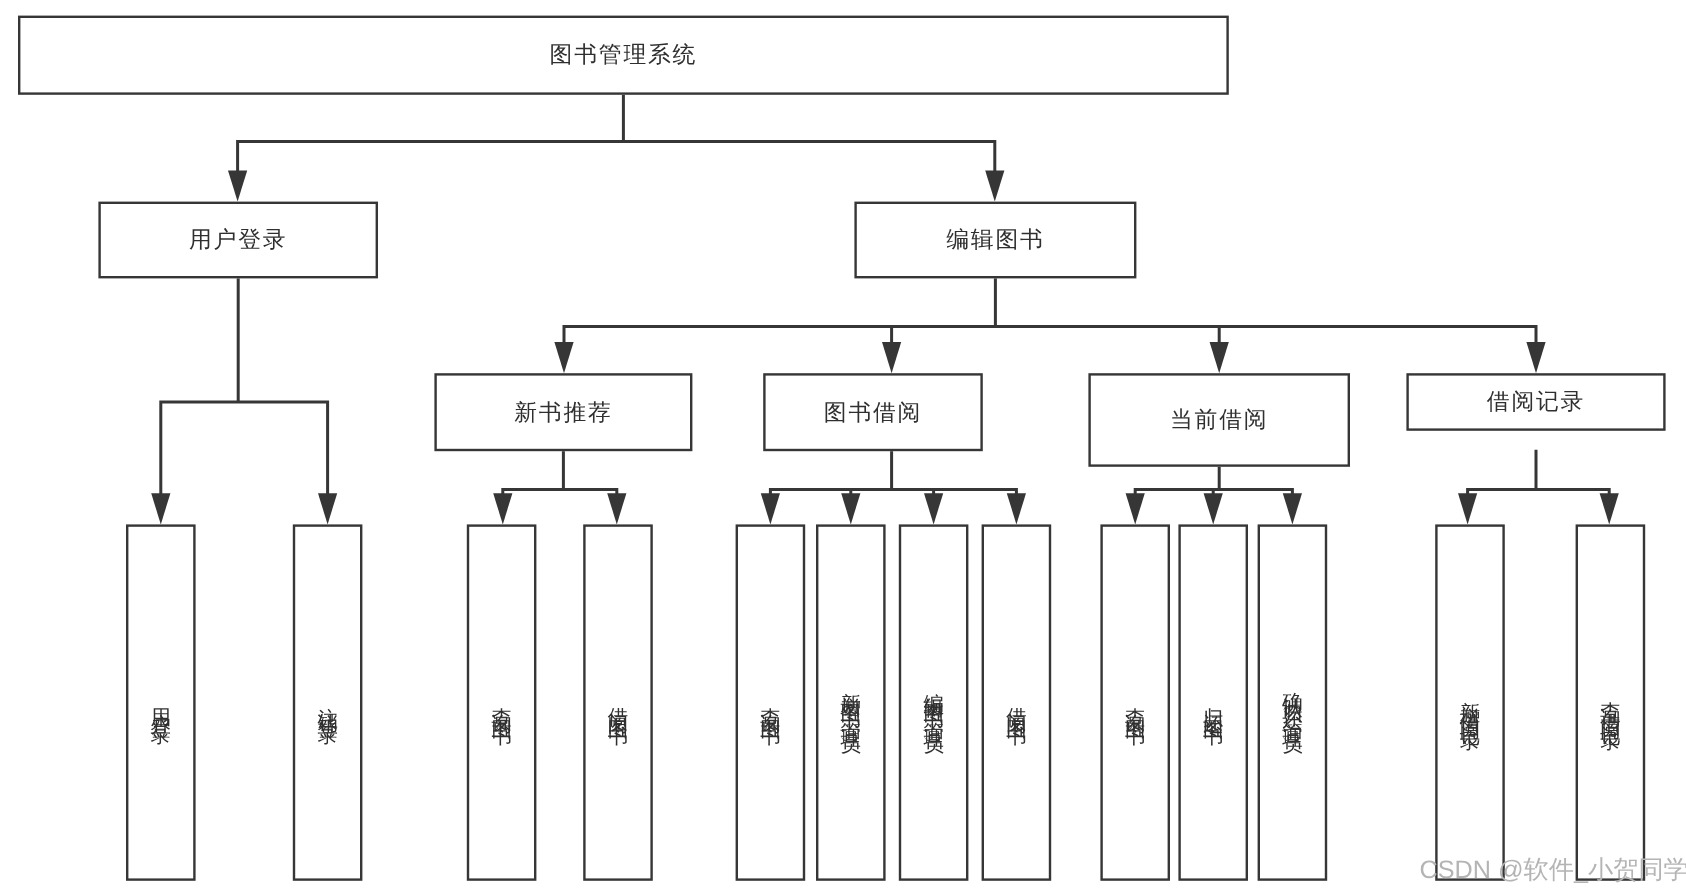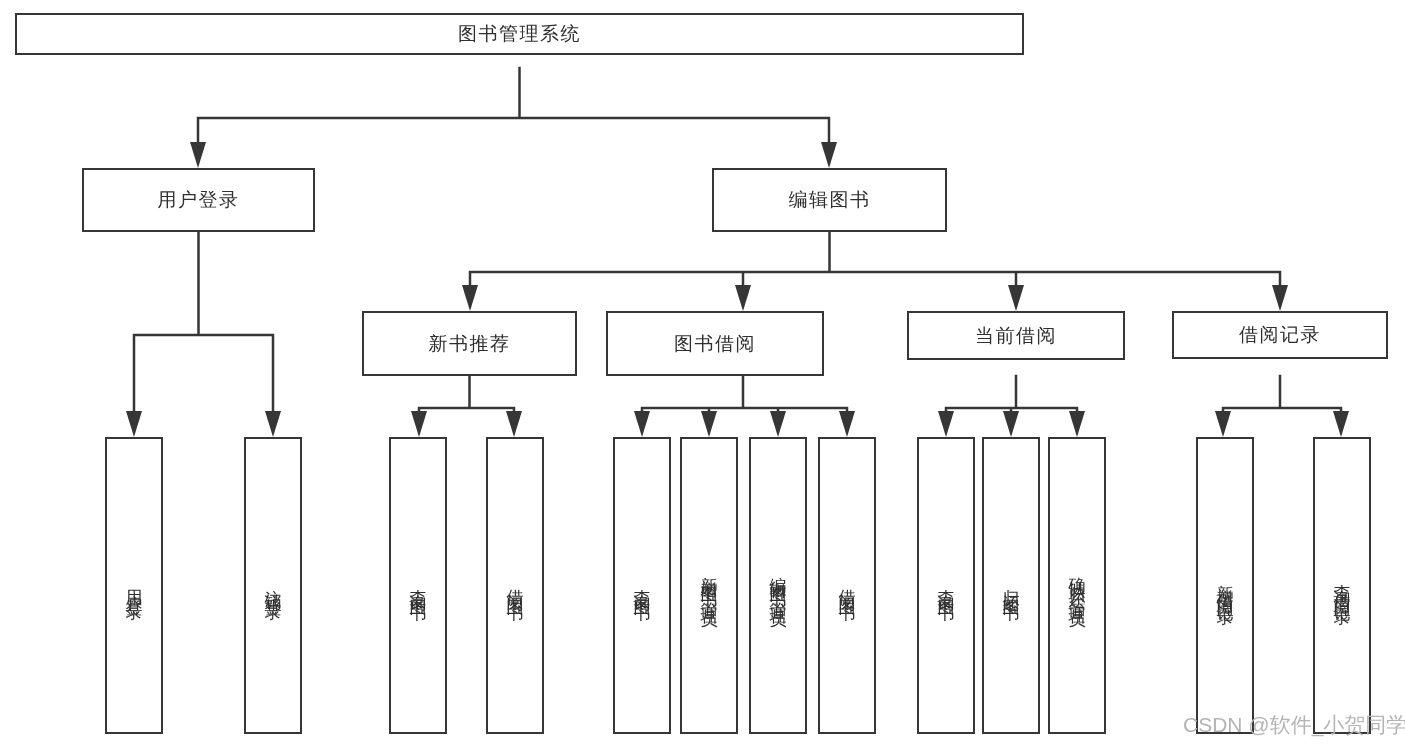--- a/index.html
+++ b/index.html
@@ -103,28 +103,28 @@
       <polygon points="770,411 786,411 778,437"></polygon>
       <polygon points="839,411 855,411 847,437"></polygon>
       <polygon points="938,411 954,411 946,437"></polygon>
       <polygon points="1003,411 1019,411 1011,437"></polygon>
       <polygon points="1069,411 1085,411 1077,437"></polygon>
       <polygon points="1215,411 1231,411 1223,437"></polygon>
       <polygon points="1333,411 1349,411 1341,437"></polygon>
     </g>
   </svg>
 
-  <div class="node hbox" style="left:15px; top:13px; width:1009px; height:42px;">图书管理系统</div>
+  <div class="node hbox" style="left:15px; top:13px; width:1009px; height:66px;">图书管理系统</div>
 
   <div class="node hbox" style="left:82px; top:168px; width:233px; height:64px;">用户登录</div>
   <div class="node hbox" style="left:712px; top:168px; width:235px; height:64px;">编辑图书</div>
 
   <div class="node hbox" style="left:362px; top:311px; width:215px; height:65px;">新书推荐</div>
-  <div class="node hbox" style="left:606px; top:311px; width:218px; height:65px;">图书借阅</div>
-  <div class="node hbox" style="left:907px; top:311px; width:218px; height:49px;">当前借阅</div>
+  <div class="node hbox" style="left:636px; top:311px; width:183px; height:65px;">图书借阅</div>
+  <div class="node hbox" style="left:907px; top:311px; width:218px; height:78px;">当前借阅</div>
   <div class="node hbox" style="left:1172px; top:311px; width:216px; height:48px;">借阅记录</div>
 
   <div class="node vbox" style="left:105px;">
     <span class="vtext">用户登录</span>
   </div>
   <div class="node vbox" style="left:244px;">
     <span class="vtext">注销登录</span>
   </div>
 
   <div class="node vbox" style="left:389px;">

